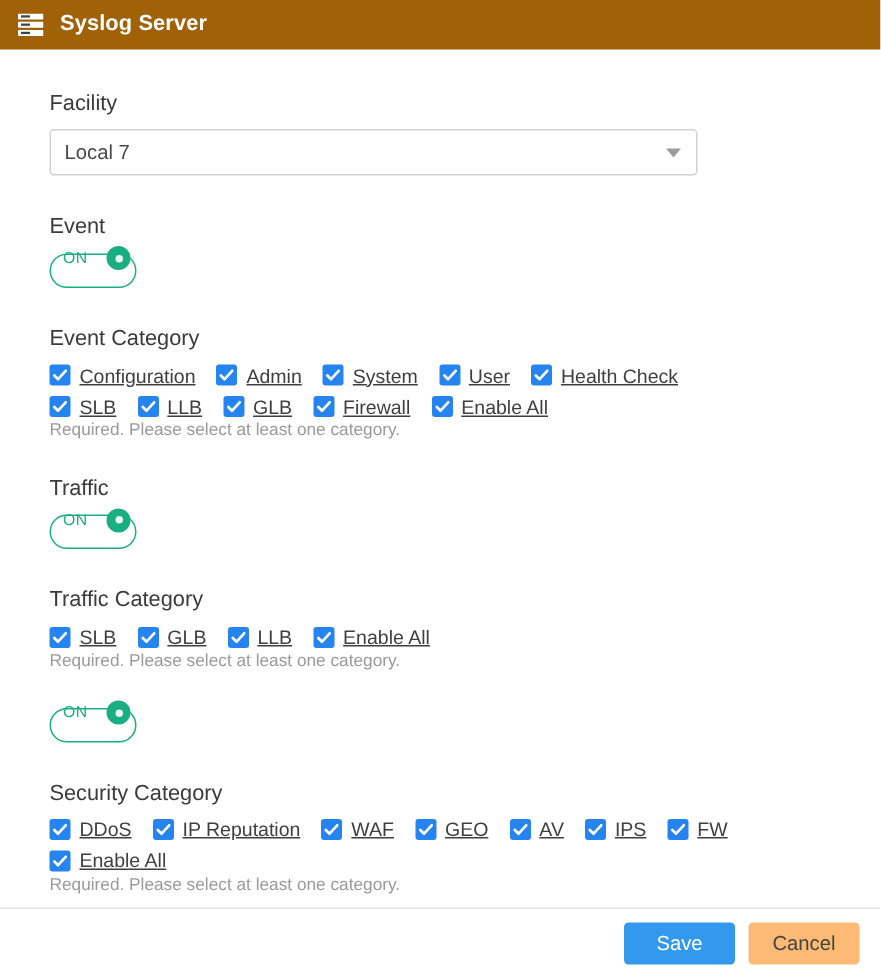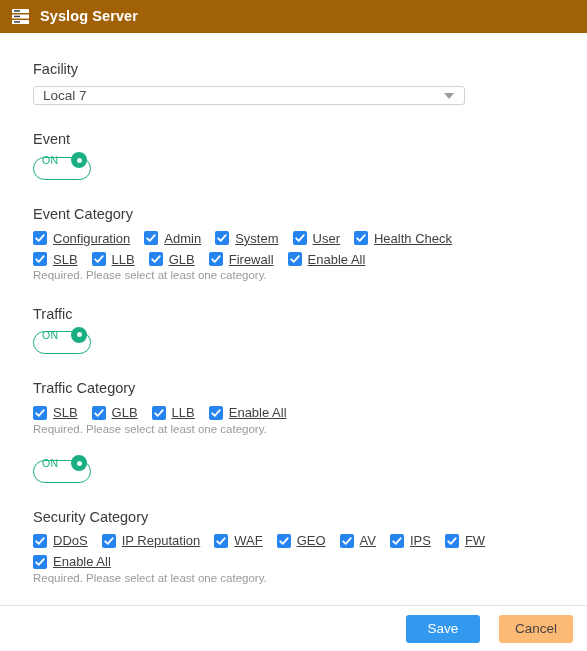--- a/index.html
+++ b/index.html
@@ -56,21 +56,21 @@
     color: #3b3b3b;
     margin: 0 0 8px 0;
     line-height: 1.2;
   }
   .group { margin-bottom: 0; }
 
   
   .select-wrap {
     position: relative;
     width: 432px;
-    height: 19px;
+    height: 31px;
     margin-bottom: 26px;
   }
   .select-box {
     width: 100%;
     height: 100%;
     border: 1px solid #d0d2d4;
     border-radius: 3px;
     background: #ffffff;
     display: flex;
     align-items: center;
@@ -172,21 +172,21 @@
   .footer {
     position: absolute;
     left: 0; right: 0; bottom: 0;
     height: 46px;
     border-top: 1px solid #e2e4e6;
     background: #ffffff;
     display: flex;
     align-items: center;
     justify-content: flex-end;
     padding-right: 14px;
-    gap: 19px;
+    gap: 9px;
   }
   .btn {
     height: 28px;
     min-width: 74px;
     border: none;
     border-radius: 3px;
     font-size: 13.5px;
     font-family: "Liberation Sans", sans-serif;
     cursor: pointer;
     padding: 0 14px;

